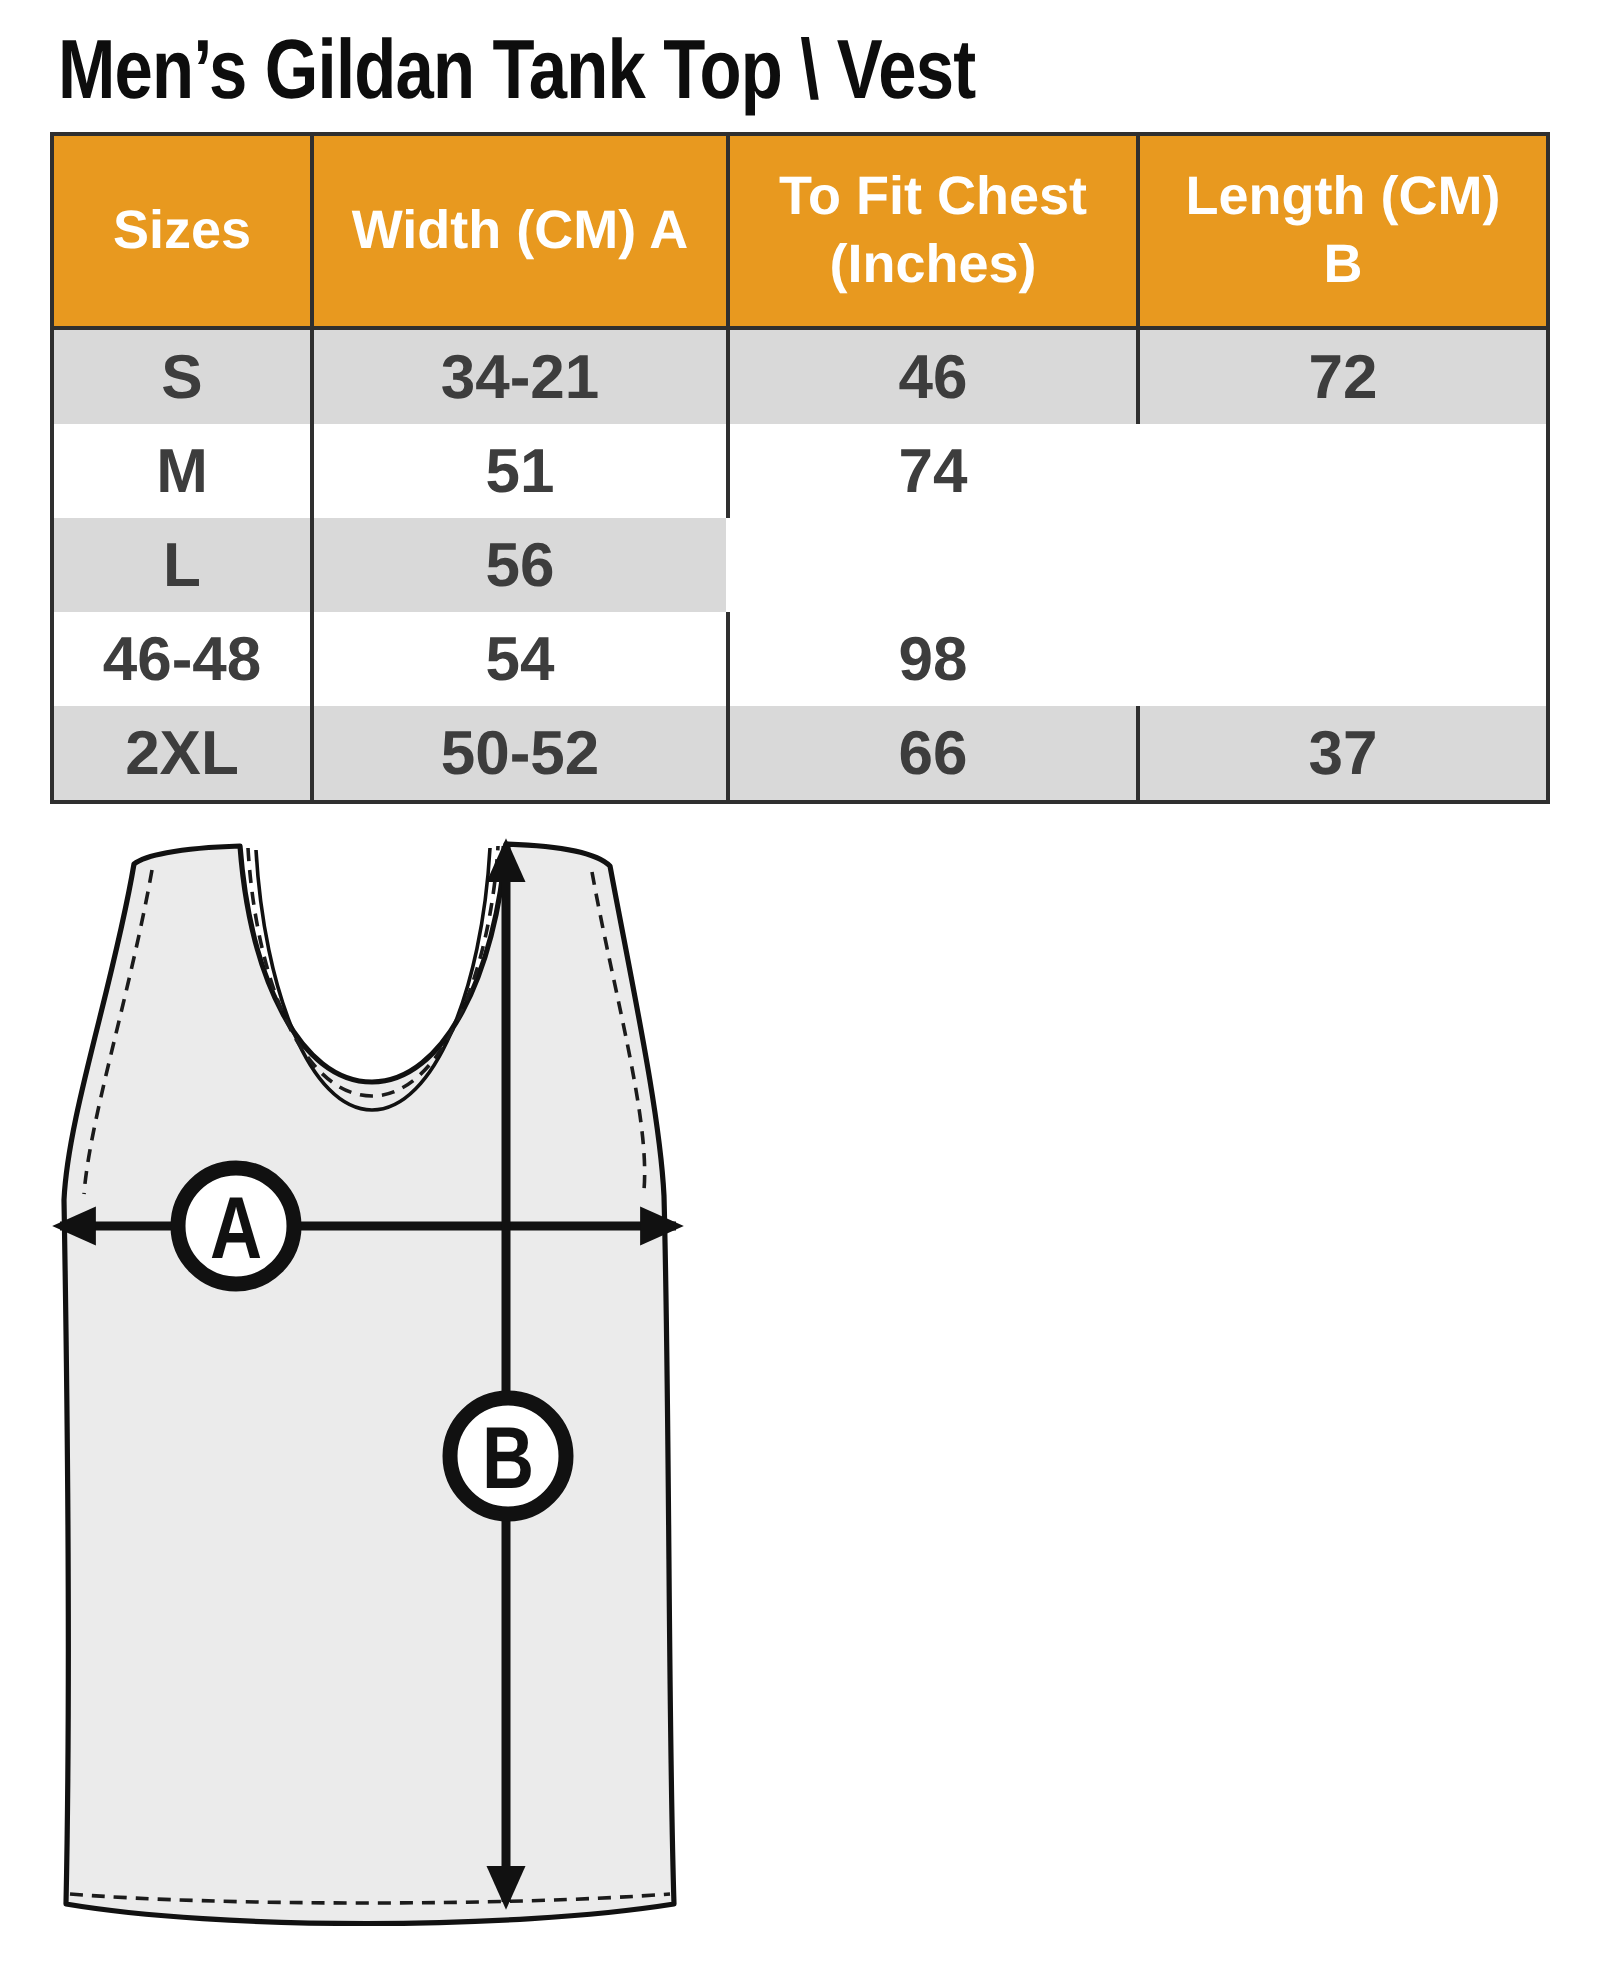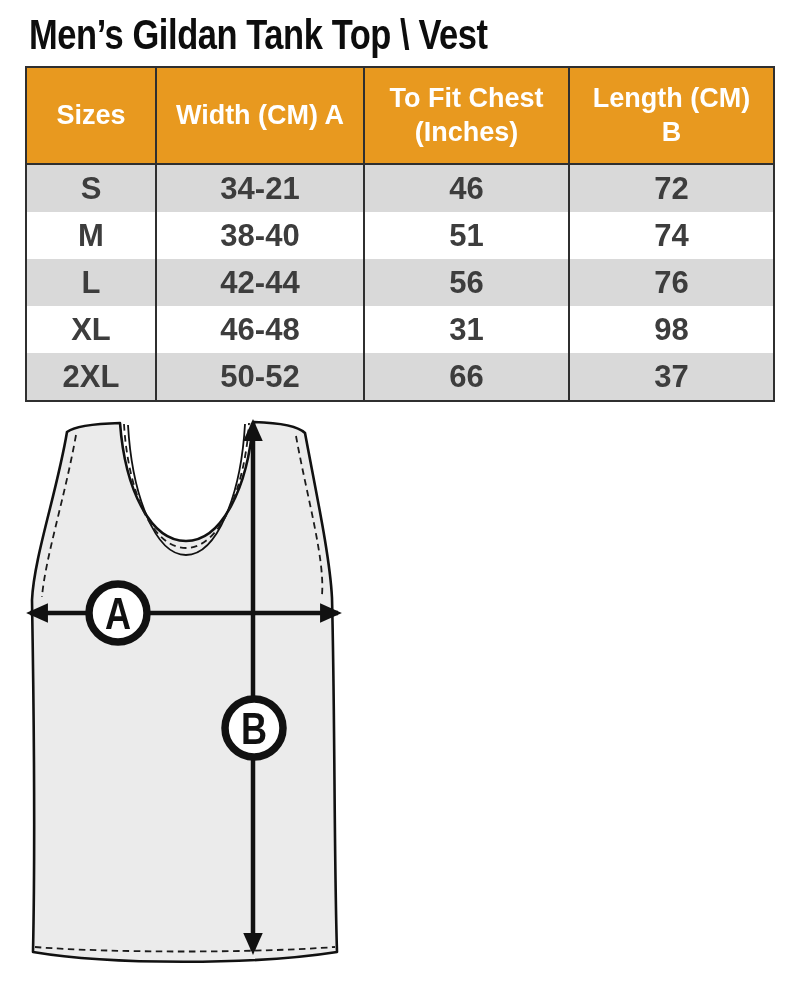--- a/index.html
+++ b/index.html
@@ -95,34 +95,30 @@
   </div>
 
   <div class="trow stripe">
     <div class="td">S</div>
     <div class="td">34-21</div>
     <div class="td">46</div>
     <div class="td">72</div>
   </div>
   <div class="trow plain">
     <div class="td">M</div>
-    <div class="td">38-40</div>
     <div class="td">51</div>
     <div class="td">74</div>
   </div>
   <div class="trow stripe">
     <div class="td">L</div>
-    <div class="td">42-44</div>
     <div class="td">56</div>
-    <div class="td">76</div>
   </div>
   <div class="trow plain">
-    <div class="td">XL</div>
     <div class="td">46-48</div>
-    <div class="td">31</div>
+    <div class="td">54</div>
     <div class="td">98</div>
   </div>
   <div class="trow stripe">
     <div class="td">2XL</div>
     <div class="td">50-52</div>
     <div class="td">66</div>
     <div class="td">37</div>
   </div>
 </div>
 

